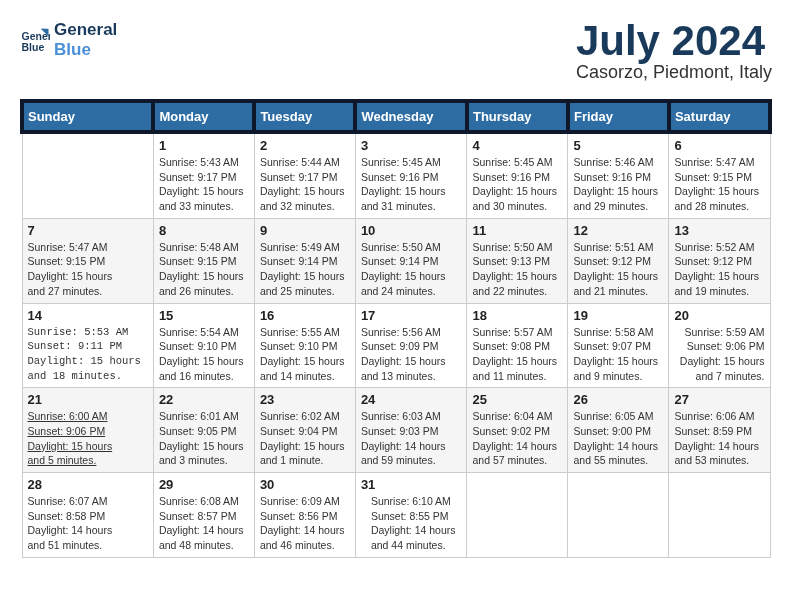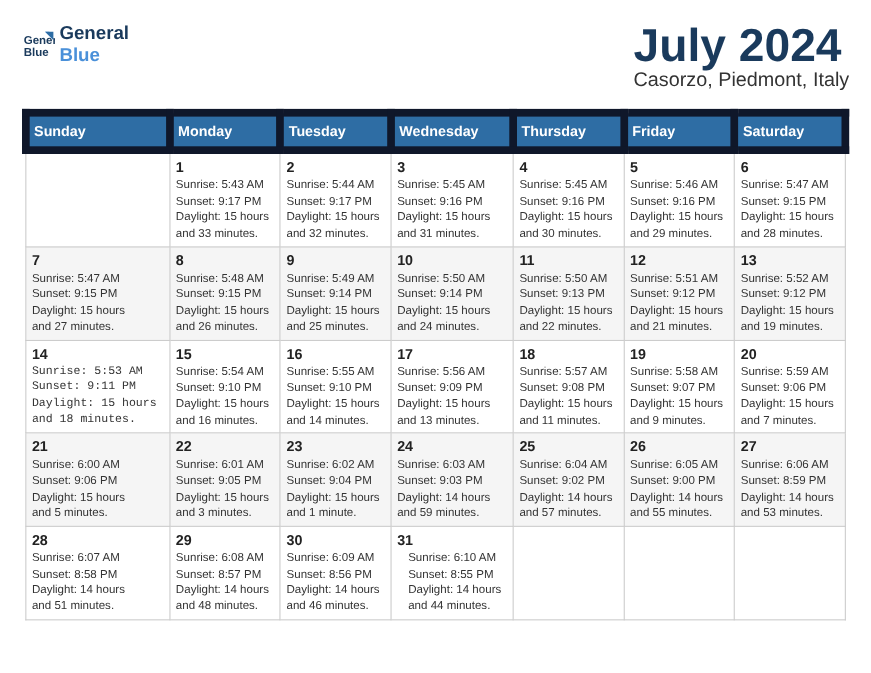--- a/index.html
+++ b/index.html
@@ -43,21 +43,21 @@
       border-collapse: collapse;
       font-size: 11px;
     }
     thead tr th {
       background: #2e6da4;
       color: white;
       padding: 6px 4px;
       text-align: left;
       font-size: 13px;
       font-weight: bold;
-      border: 7px solid #0f172a;
+      border: 4px solid #0f172a;
     }
     tbody tr td {
       border: 1px solid #ccc;
       padding: 4px 5px;
       vertical-align: top;
       min-height: 80px;
     }
     tbody tr:nth-child(odd) td {
       background: #fff;
     }
@@ -249,30 +249,30 @@
         </td>
         <td>
           <span class="day-num">19</span>
           <div class="day-info" style="white-space: pre-line;">Sunrise: 5:58 AM
 Sunset: 9:07 PM
 Daylight: 15 hours
 and 9 minutes.</div>
         </td>
         <td>
           <span class="day-num">20</span>
-          <div class="day-info" style="white-space: pre-line;">Sunrise: 5:59 AM
+          <div class="day-info" style="white-space: pre-line; text-align: right;">Sunrise: 5:59 AM
 Sunset: 9:06 PM
 Daylight: 15 hours
 and 7 minutes.</div>
         </td>
       </tr>
       <tr>
         <td>
           <span class="day-num">21</span>
-          <div class="day-info" style="white-space: pre-line;">Sunrise: 6:00 AM
+          <div class="day-info" style="white-space: pre-line; text-decoration: underline;">Sunrise: 6:00 AM
 Sunset: 9:06 PM
 Daylight: 15 hours
 and 5 minutes.</div>
         </td>
         <td>
           <span class="day-num">22</span>
           <div class="day-info" style="white-space: pre-line;">Sunrise: 6:01 AM
 Sunset: 9:05 PM
 Daylight: 15 hours
 and 3 minutes.</div>

